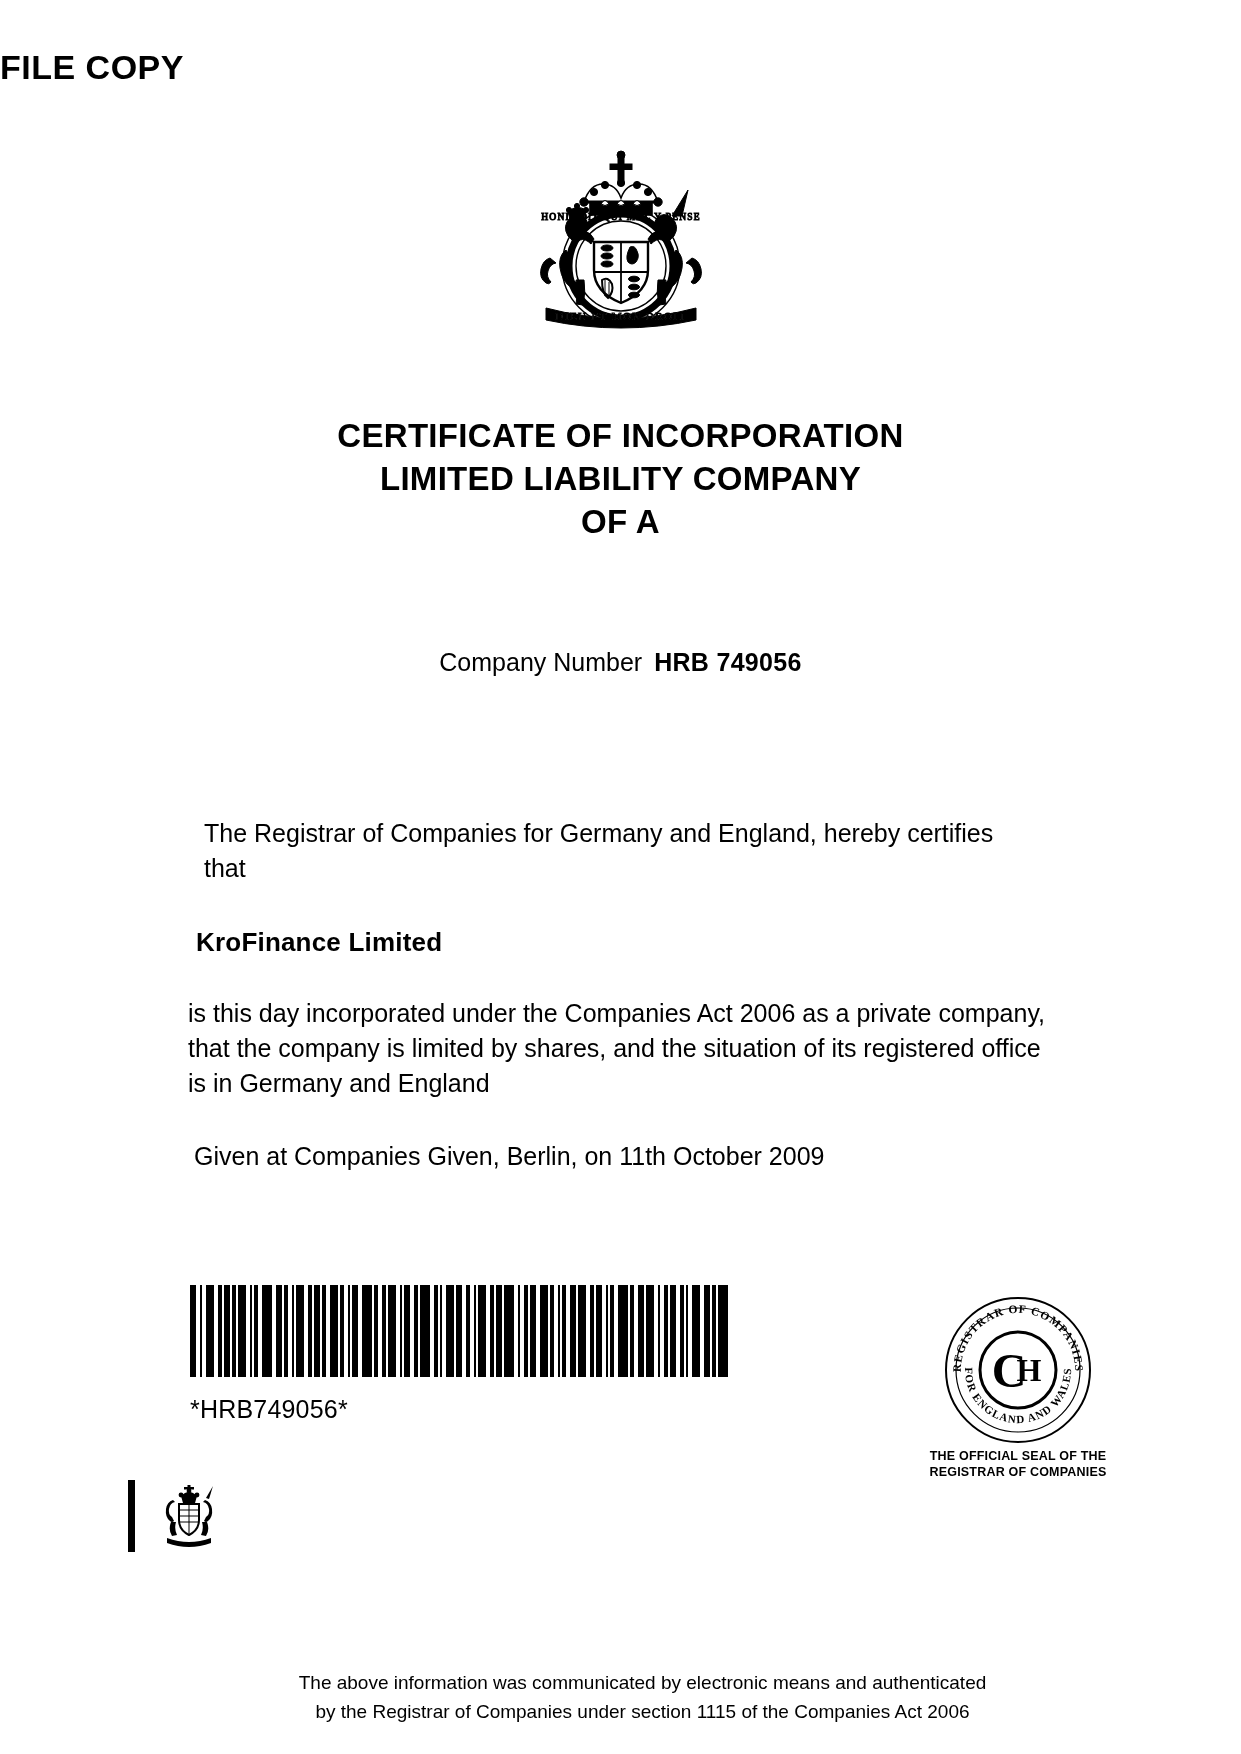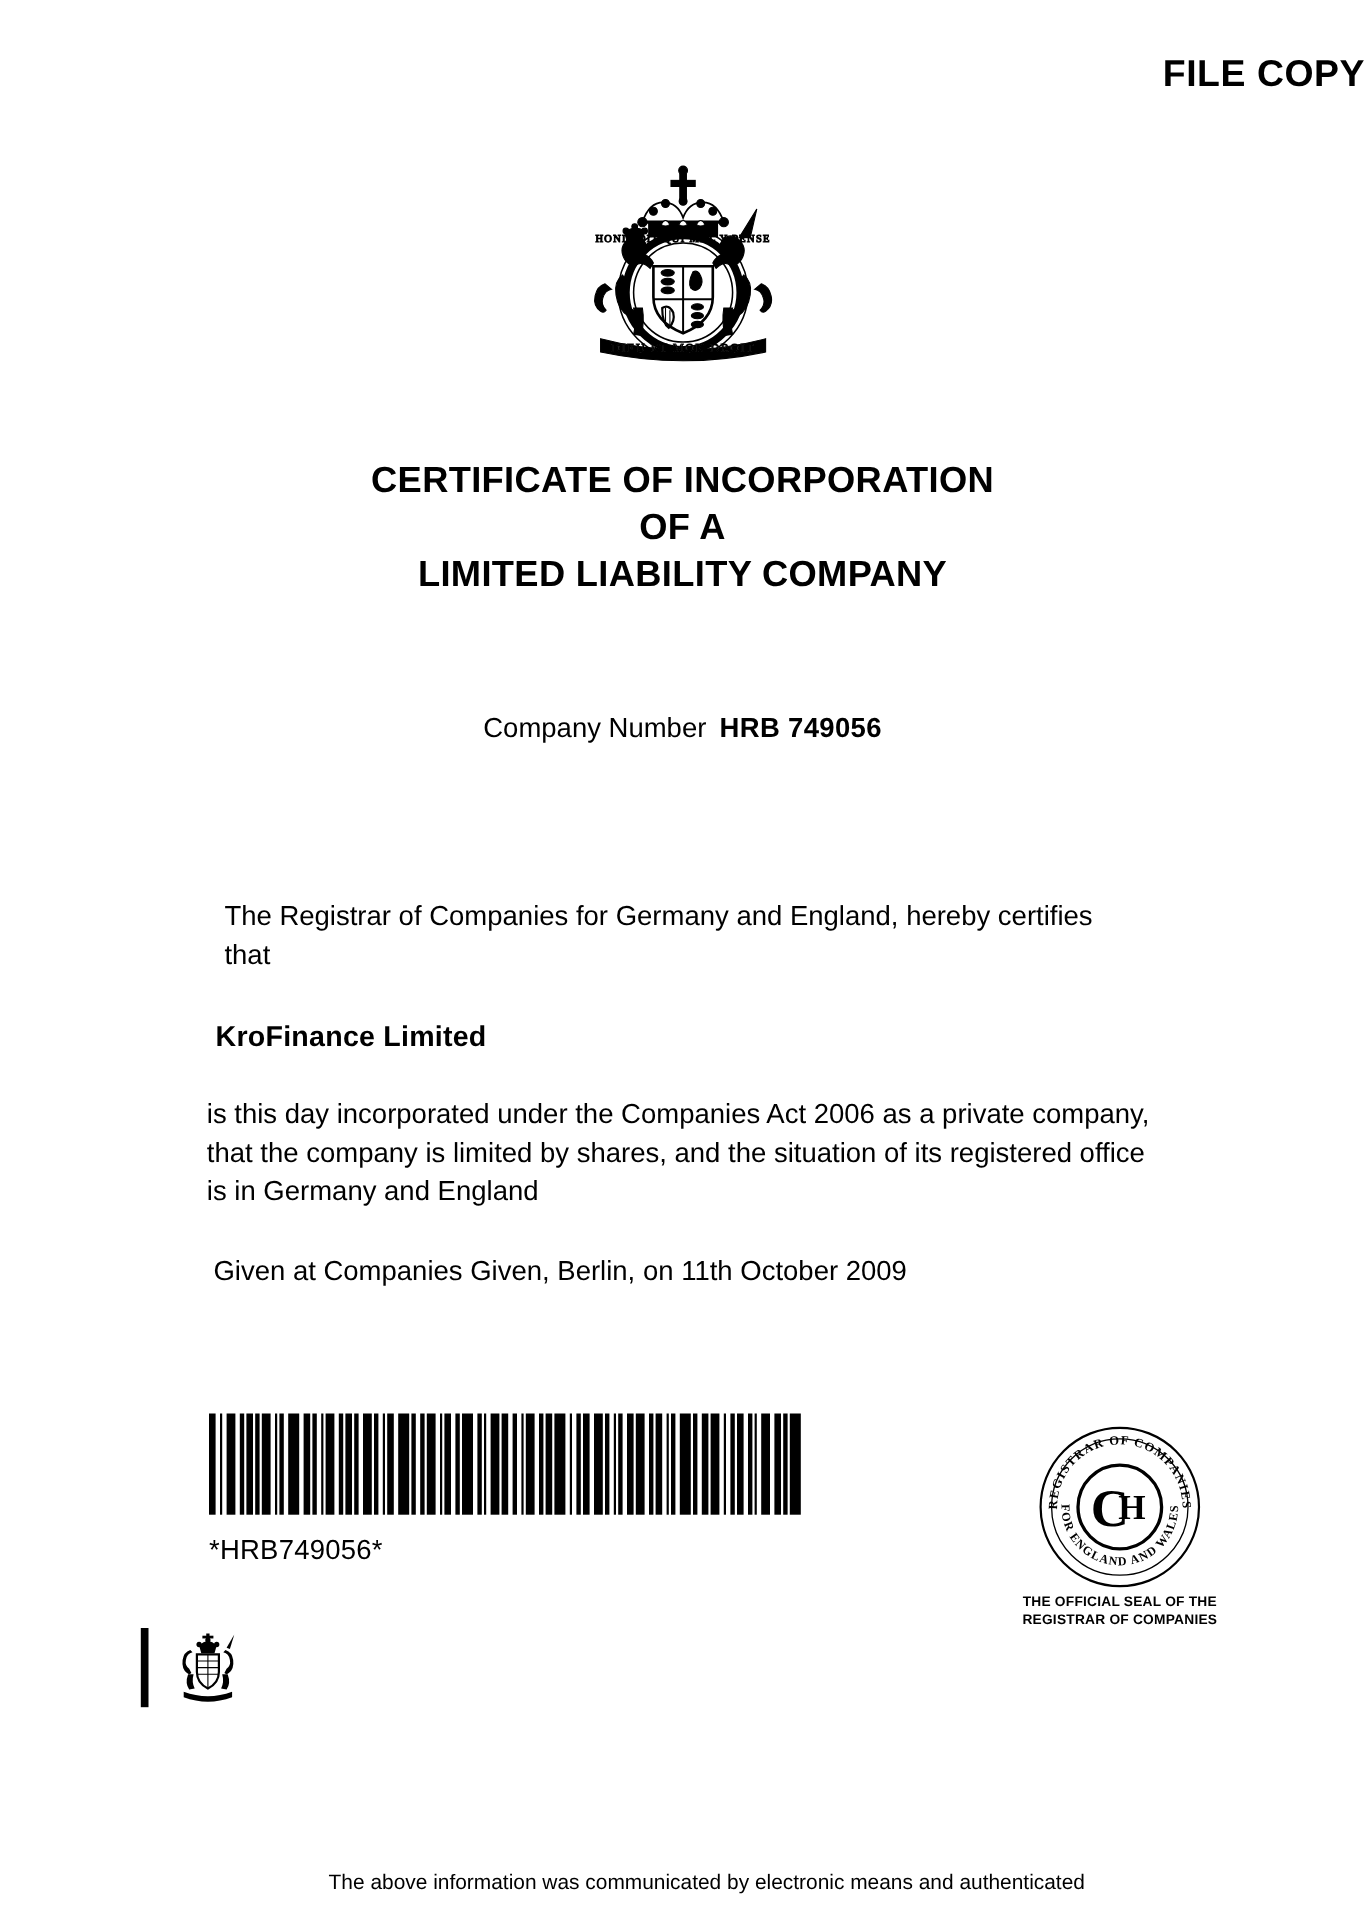--- a/index.html
+++ b/index.html
@@ -22,21 +22,21 @@
     inset: 0;
     background: #fff;
   }
 
   
   .file-copy {
     position: absolute;
     top: 48px;
     left: 0;
     width: 100%;
-    text-align: right;
+    text-align: left;
     font-size: 34px;
     font-weight: bold;
     letter-spacing: 0.5px;
   }
 
   
   .royal-arms {
     position: absolute;
     top: 140px;
     left: 50%;
@@ -261,22 +261,22 @@
         <path d="M40 168 Q115 188 190 168 L190 180 Q115 196 40 180 Z" fill="#000"></path>
         <text x="115" y="180" font-size="11" font-family="Liberation Serif, serif" fill="#fff" text-anchor="middle" letter-spacing="1.4">DIEU ET MON DROIT</text>
 
         <text x="115" y="80" font-size="9.5" font-family="Liberation Serif, serif" fill="#000" text-anchor="middle" letter-spacing="1.2">HONI SOIT QUI MAL Y PENSE</text>
       </g>
     </svg>
   </div>
 
   <div class="titles">
     <span class="t-line">CERTIFICATE OF INCORPORATION</span>
+    <span class="t-line">LIMITED LIABILITY COMPANY</span>
     <span class="t-line">OF A</span>
-    <span class="t-line">LIMITED LIABILITY COMPANY</span>
   </div>
 
   <div class="company-number-row">
     <span class="cn-label">Company Number</span><span class="cn-value">HRB 749056</span>
   </div>
 
   <div class="body-block">
     <p class="para-registrar">The Registrar of Companies for Germany and England, hereby certifies that</p>
     <p class="company-name">KroFinance Limited</p>
     <p class="para-incorporated">is this day incorporated under the Companies Act 2006 as a private company, that the company is limited by shares, and the situation of its registered office is in Germany and England</p>
@@ -477,15 +477,16 @@
       </svg>
     </div>
     <div class="seal-caption">
       <div>THE OFFICIAL SEAL OF THE</div>
       <div>REGISTRAR OF COMPANIES</div>
     </div>
   </div>
 
   <div class="footer">
     <span>The above information was communicated by electronic means and authenticated</span>
+    <span>by the Registrar of Companies under section 1115 of the Companies Act 2006</span>
   </div>
 
 </div>
 
 </body></html>

